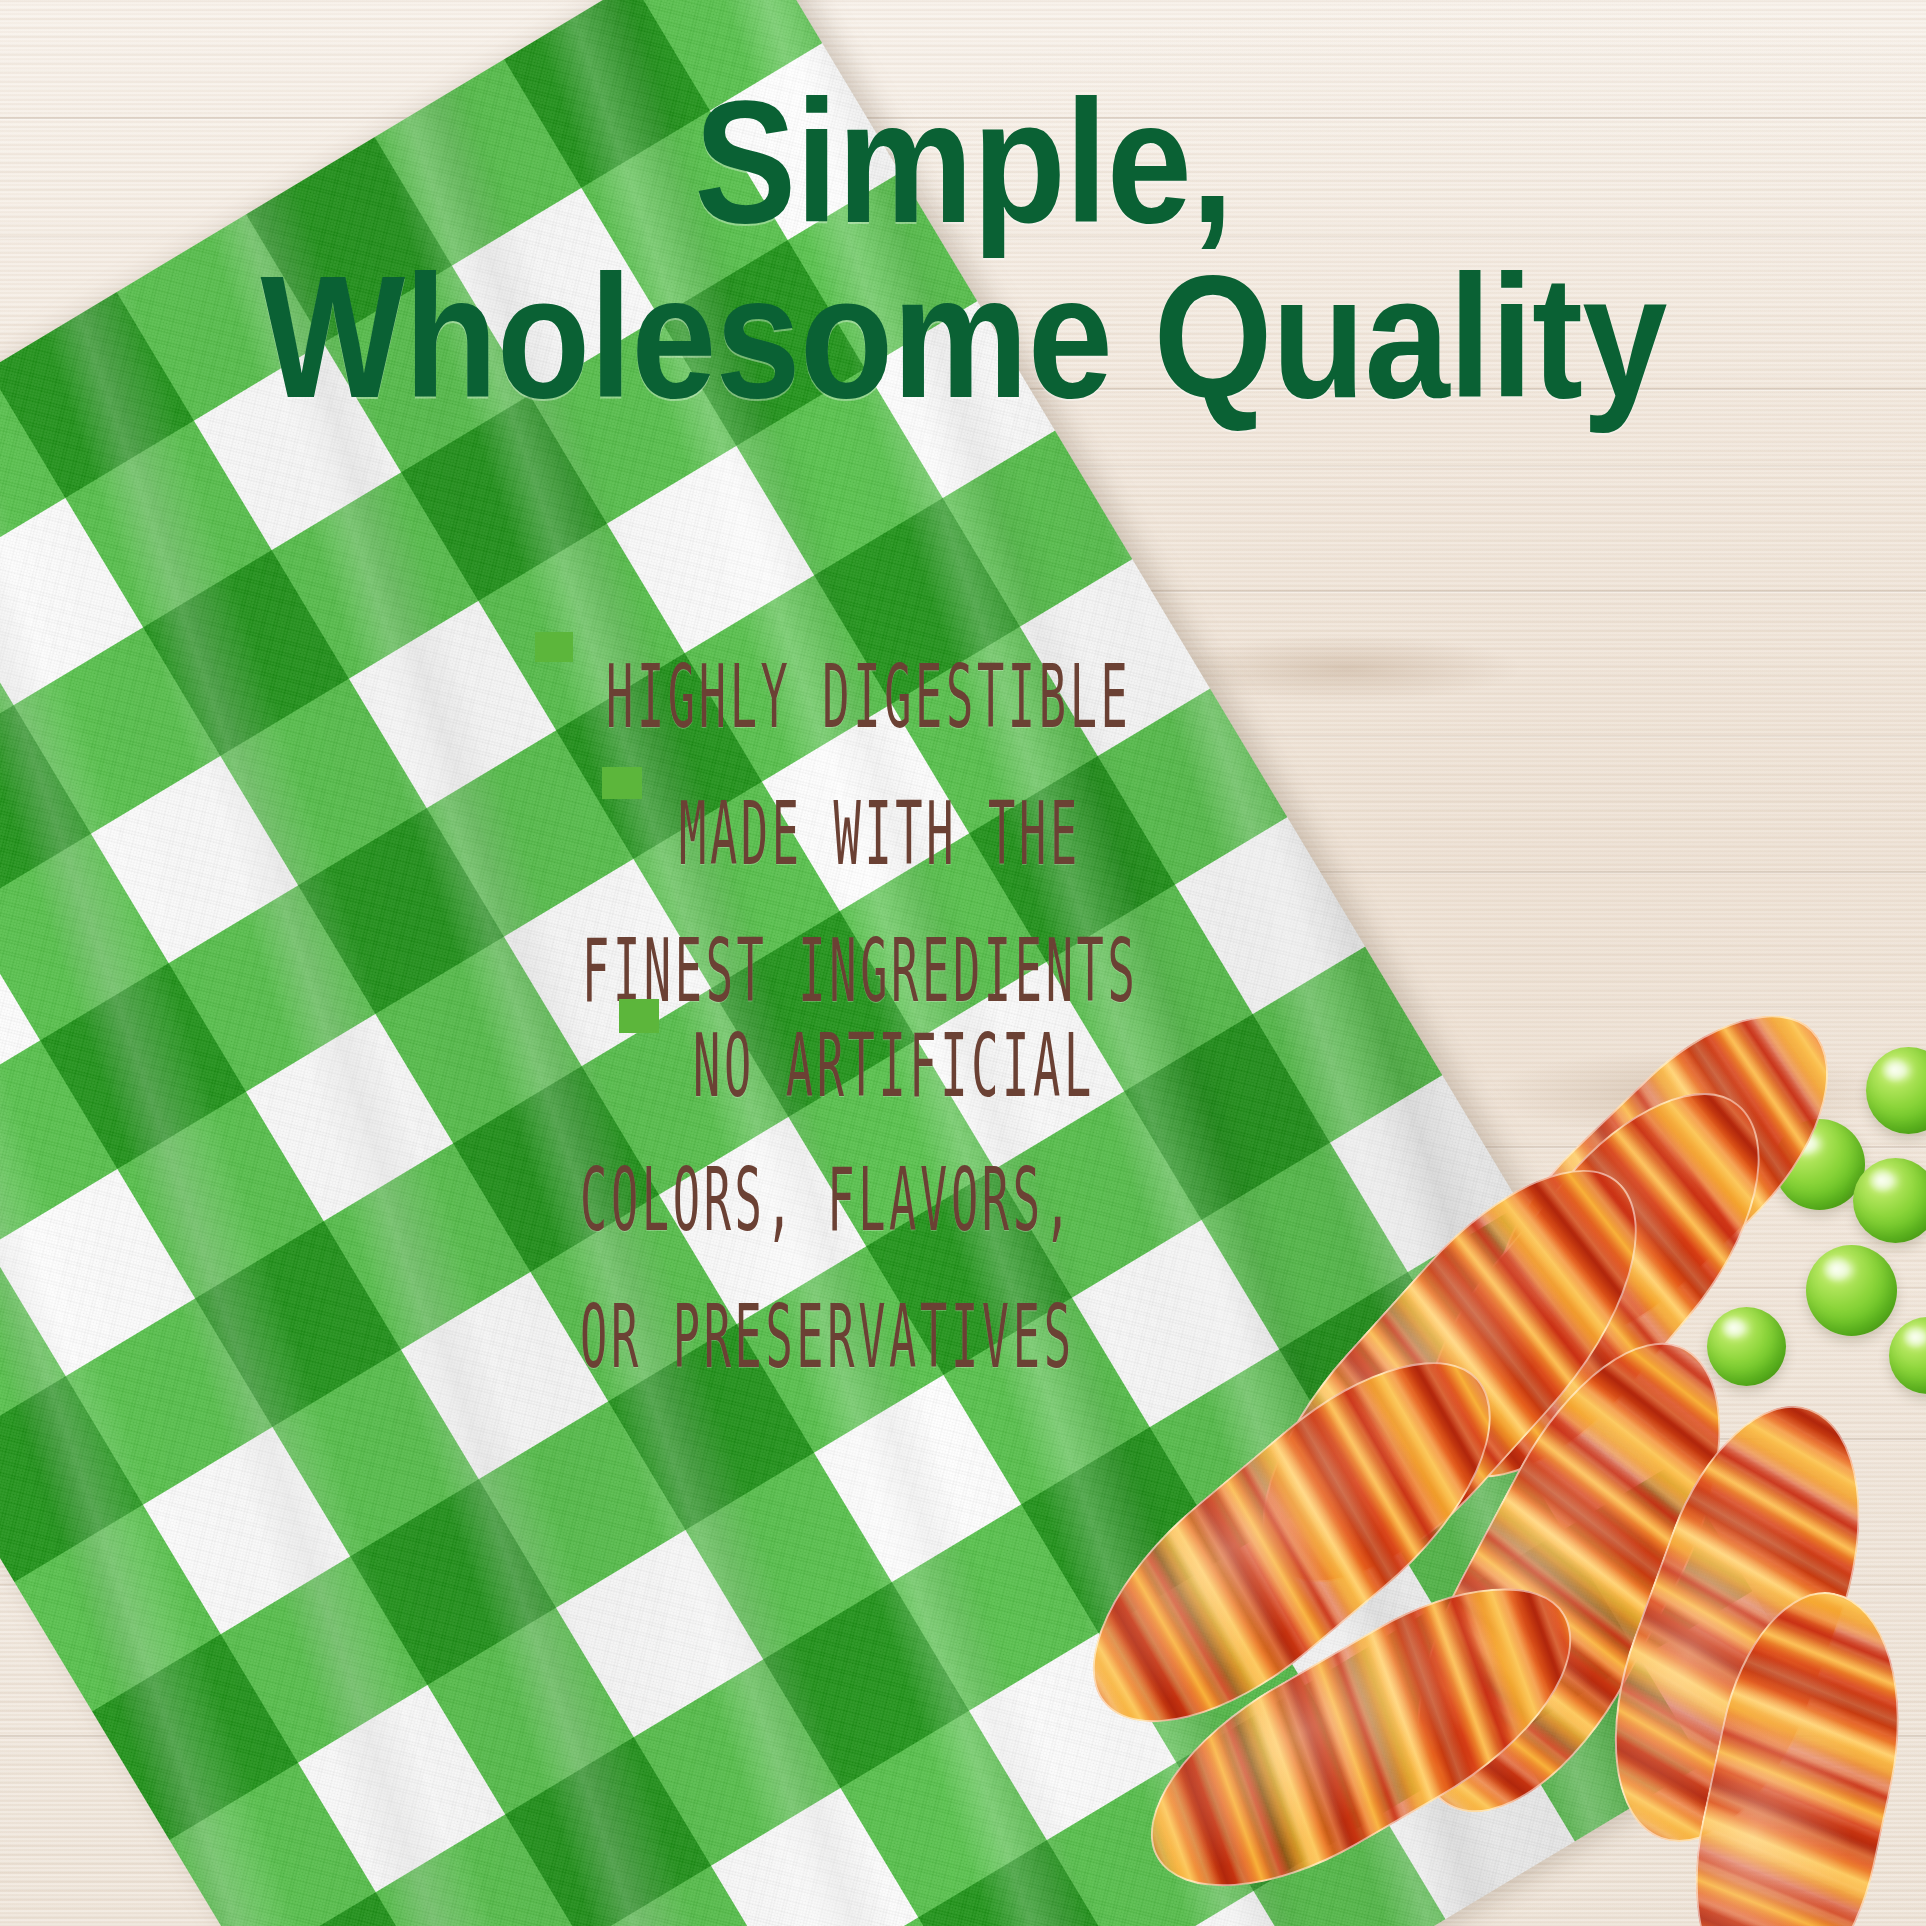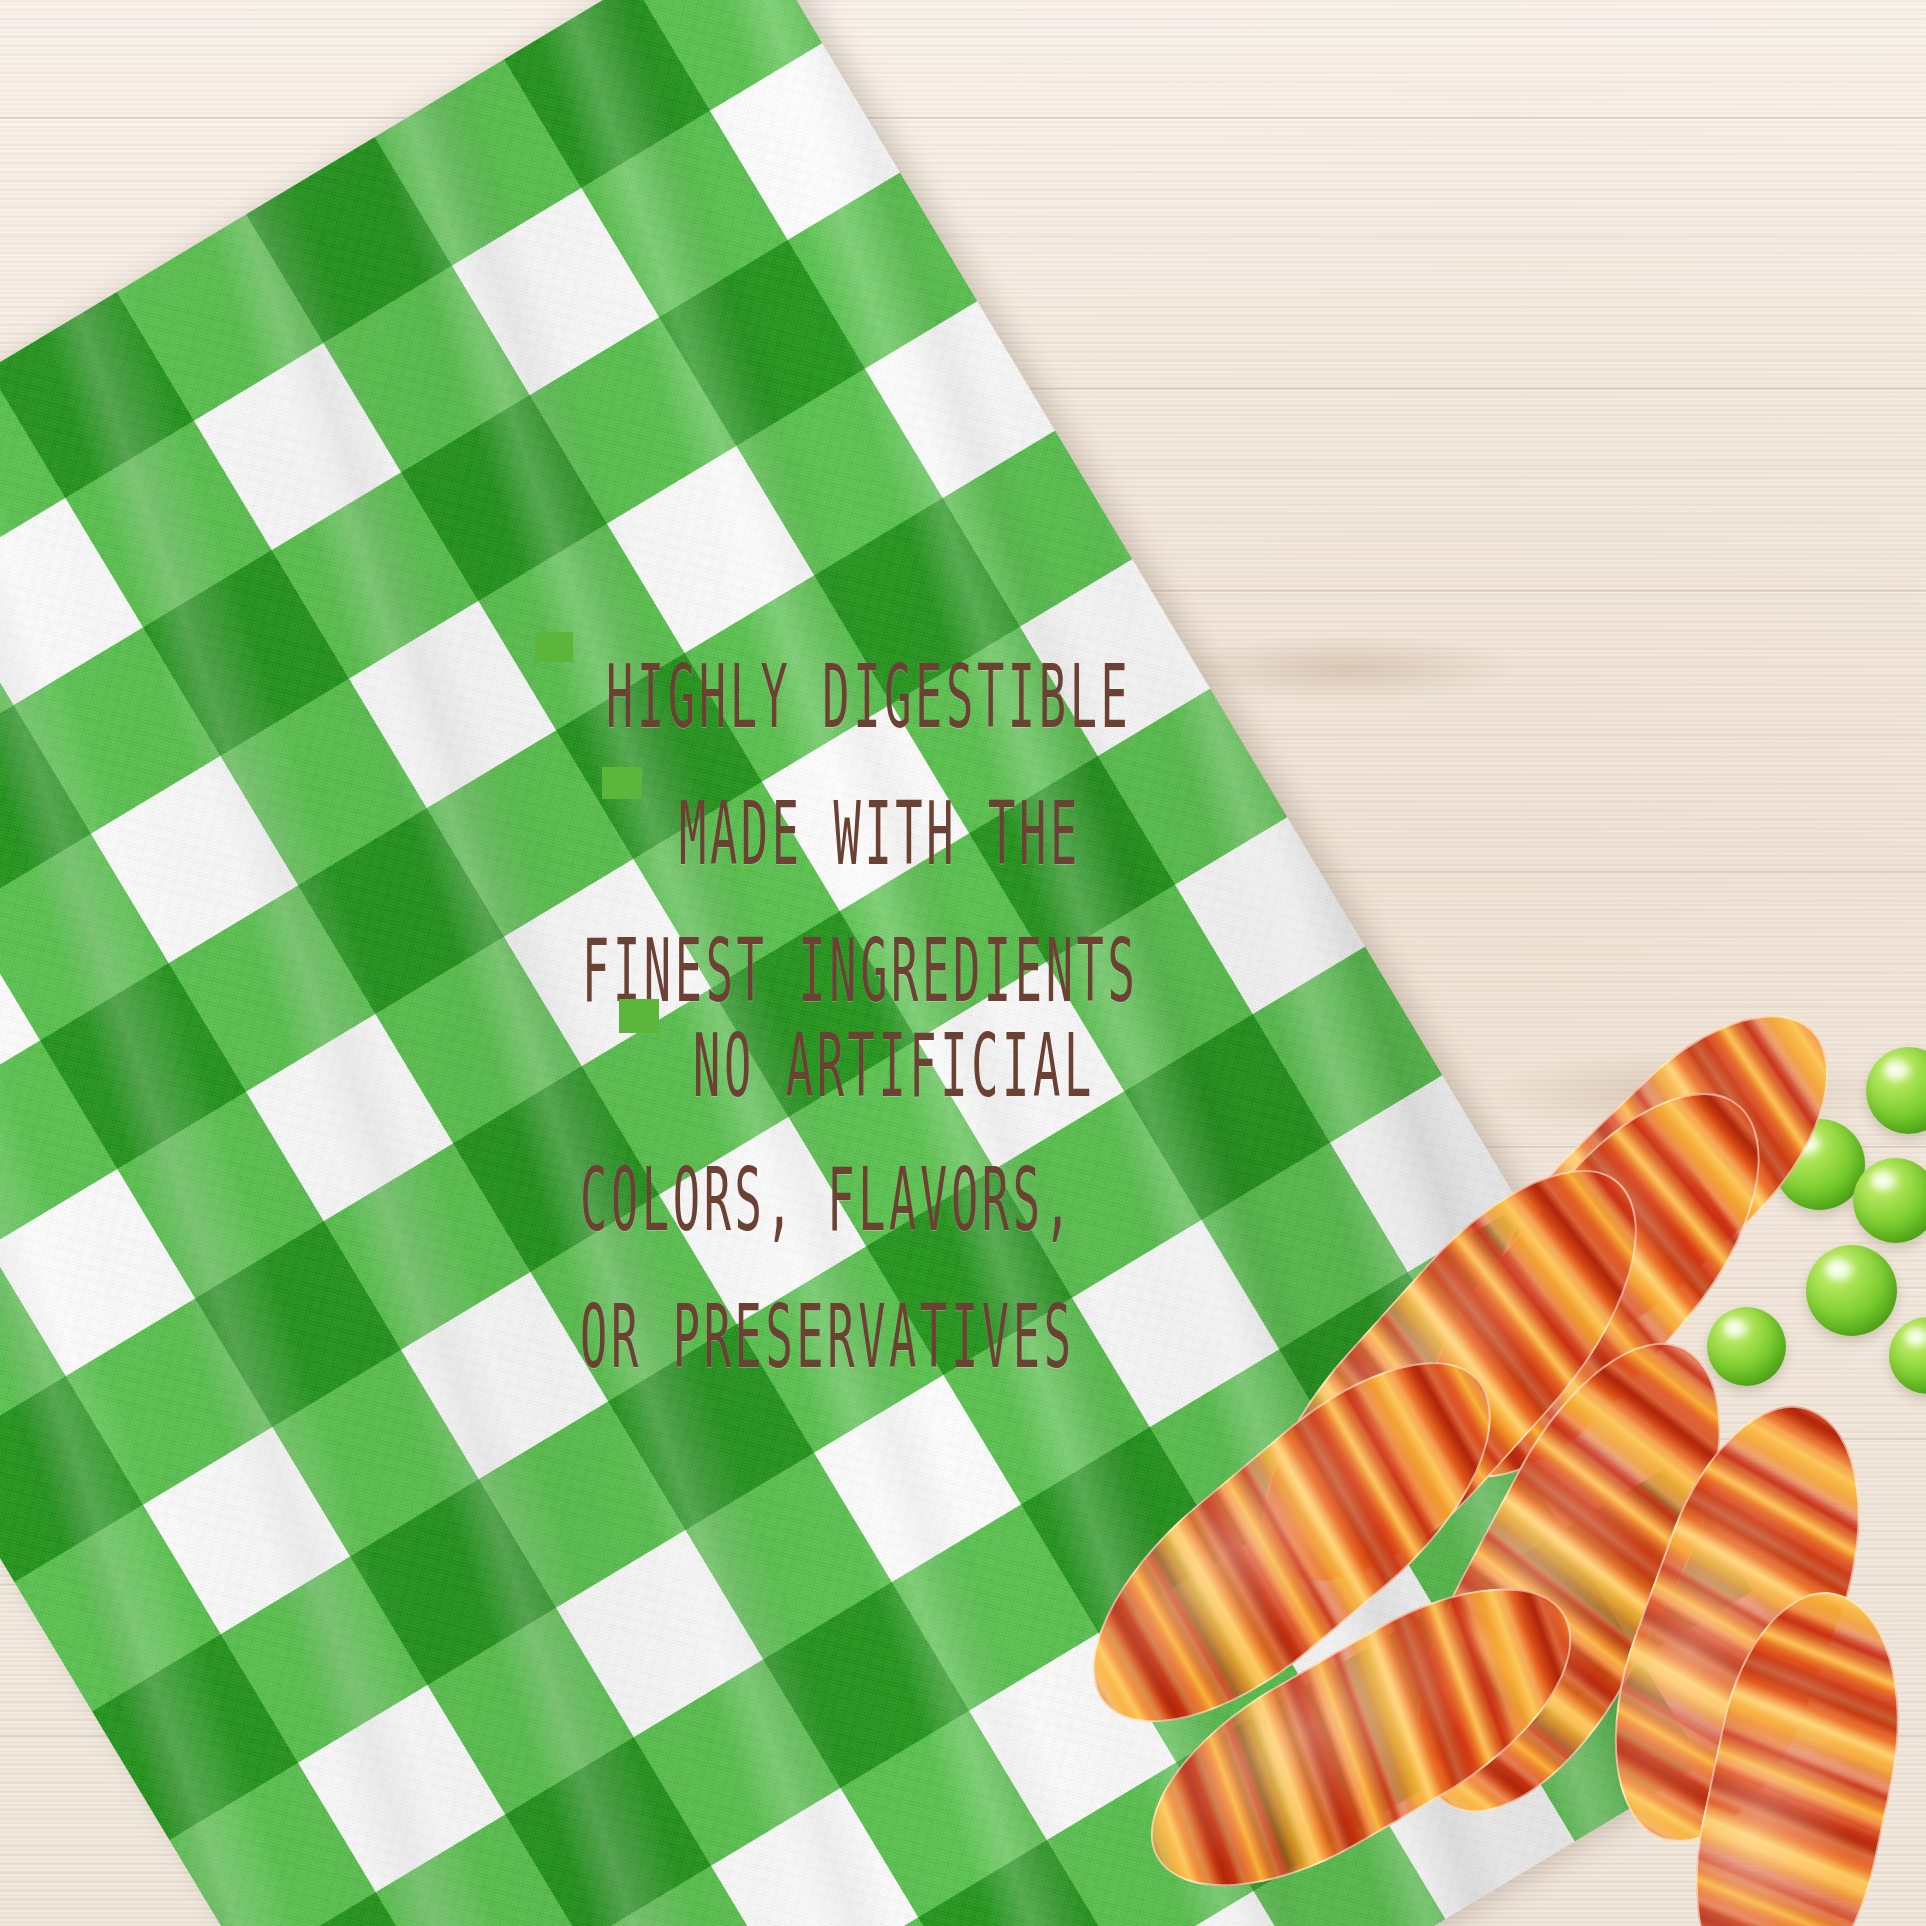--- a/index.html
+++ b/index.html
@@ -176,20 +176,24 @@
   <div class="knot" style="left:1168px;top:634px;width:356px;height:69px"></div>
   <div class="knot" style="left:1485px;top:1049px;width:416px;height:89px"></div>
   <div class="knot" style="left:238px;top:178px;width:495px;height:59px"></div>
 
   <div class="cloth-wrap">
     <div class="cloth"></div>
     <div class="cloth-shade"></div>
     <div class="cloth-hi"></div>
   </div>
 
+  <div class="headline">
+    <span class="l1">Simple,</span>
+    <span class="l2">Wholesome Quality</span>
+  </div>
 
   <div class="bullets">
 
     <div class="bullet-sq" style="left:535px;top:632px;width:38px;height:30px"></div>
     <div class="btext" style="left:606px;top:665px;font-size:63px">HIGHLY DIGESTIBLE</div>
 
     <div class="bullet-sq" style="left:602px;top:767px;width:40px;height:32px"></div>
     <div class="btext" style="left:679px;top:802px;font-size:63px">MADE WITH THE</div>
     <div class="btext" style="left:582px;top:939px;font-size:63px">FINEST INGREDIENTS</div>
 

